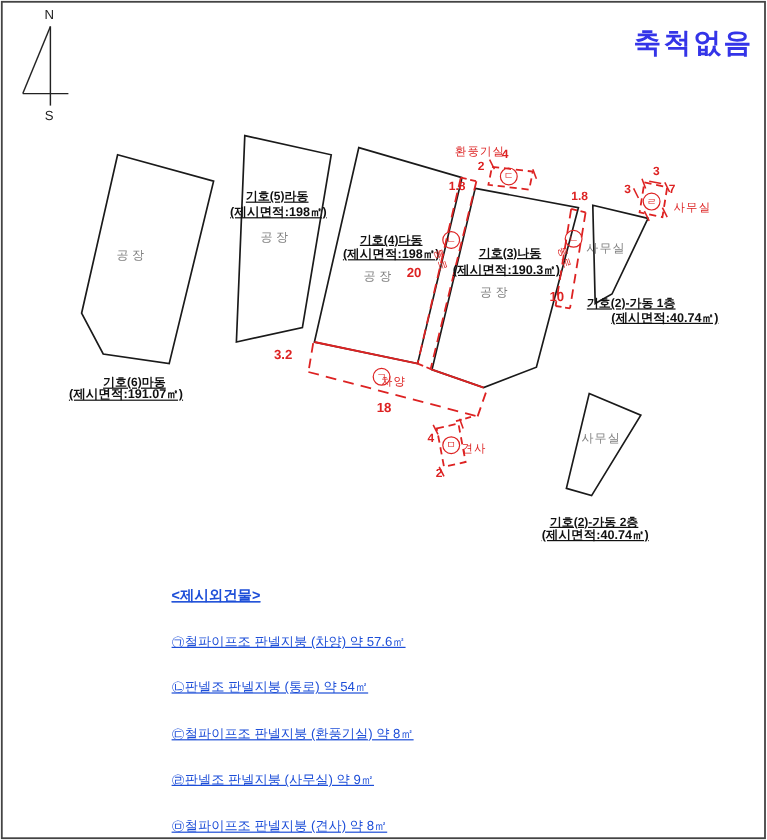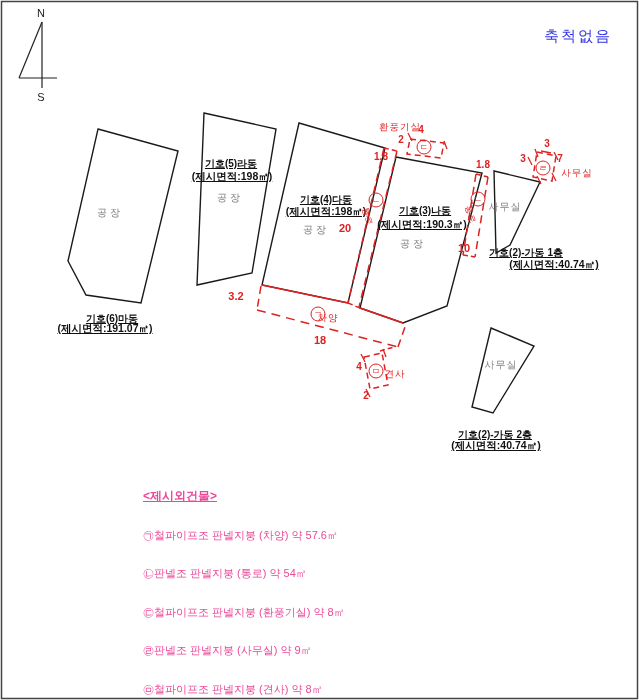--- a/index.html
+++ b/index.html
@@ -9,23 +9,23 @@
   .t{position:absolute;transform:translate(-50%,-50%);white-space:nowrap;}
   .bname{font-size:10px;font-weight:bold;color:#111;text-decoration:underline;letter-spacing:0px;}
   .barea{font-size:10.5px;font-weight:bold;color:#111;text-decoration:underline;}
   .room{font-size:10px;color:#808080;letter-spacing:3px;text-align:center;}
   .rlab{font-size:9.5px;color:#dd2222;letter-spacing:1px;}
   .rnum{font-size:10px;color:#dd2222;font-weight:bold;}
   .rnum2{font-size:11px;color:#dd2222;font-weight:bold;}
   .circ{position:absolute;transform:translate(-50%,-50%);width:13px;height:13px;border:1.5px solid #dd2222;
         border-radius:50%;font-size:8.5px;line-height:13px;text-align:center;color:#dd2222;background:transparent;}
   .vt{position:absolute;transform:translate(-50%,-50%) rotate(72deg);font-size:8.5px;color:#dd2222;letter-spacing:1px;}
-  .scale{font-size:15px;font-weight:normal;color:#3434e8;letter-spacing:2px;}
+  .scale{font-size:23px;font-weight:bold;color:#3434e8;letter-spacing:2px;}
   .compass{font-size:11px;color:#222;}
-  .legend{position:absolute;left:143px;top:488px;color:#ec4899;}
+  .legend{position:absolute;left:143px;top:488px;color:#1d4ed8;text-decoration:underline;}
   .legend-title{font-size:12px;font-weight:bold;text-decoration:underline;margin-bottom:6px;}
   .legend-item{font-size:11px;line-height:15.4px;margin-top:23px;}
 </style>
 </head>
 <body>
 
 <div class="page">
 
   <svg width="639" height="700" viewBox="0 0 639 700">
 

